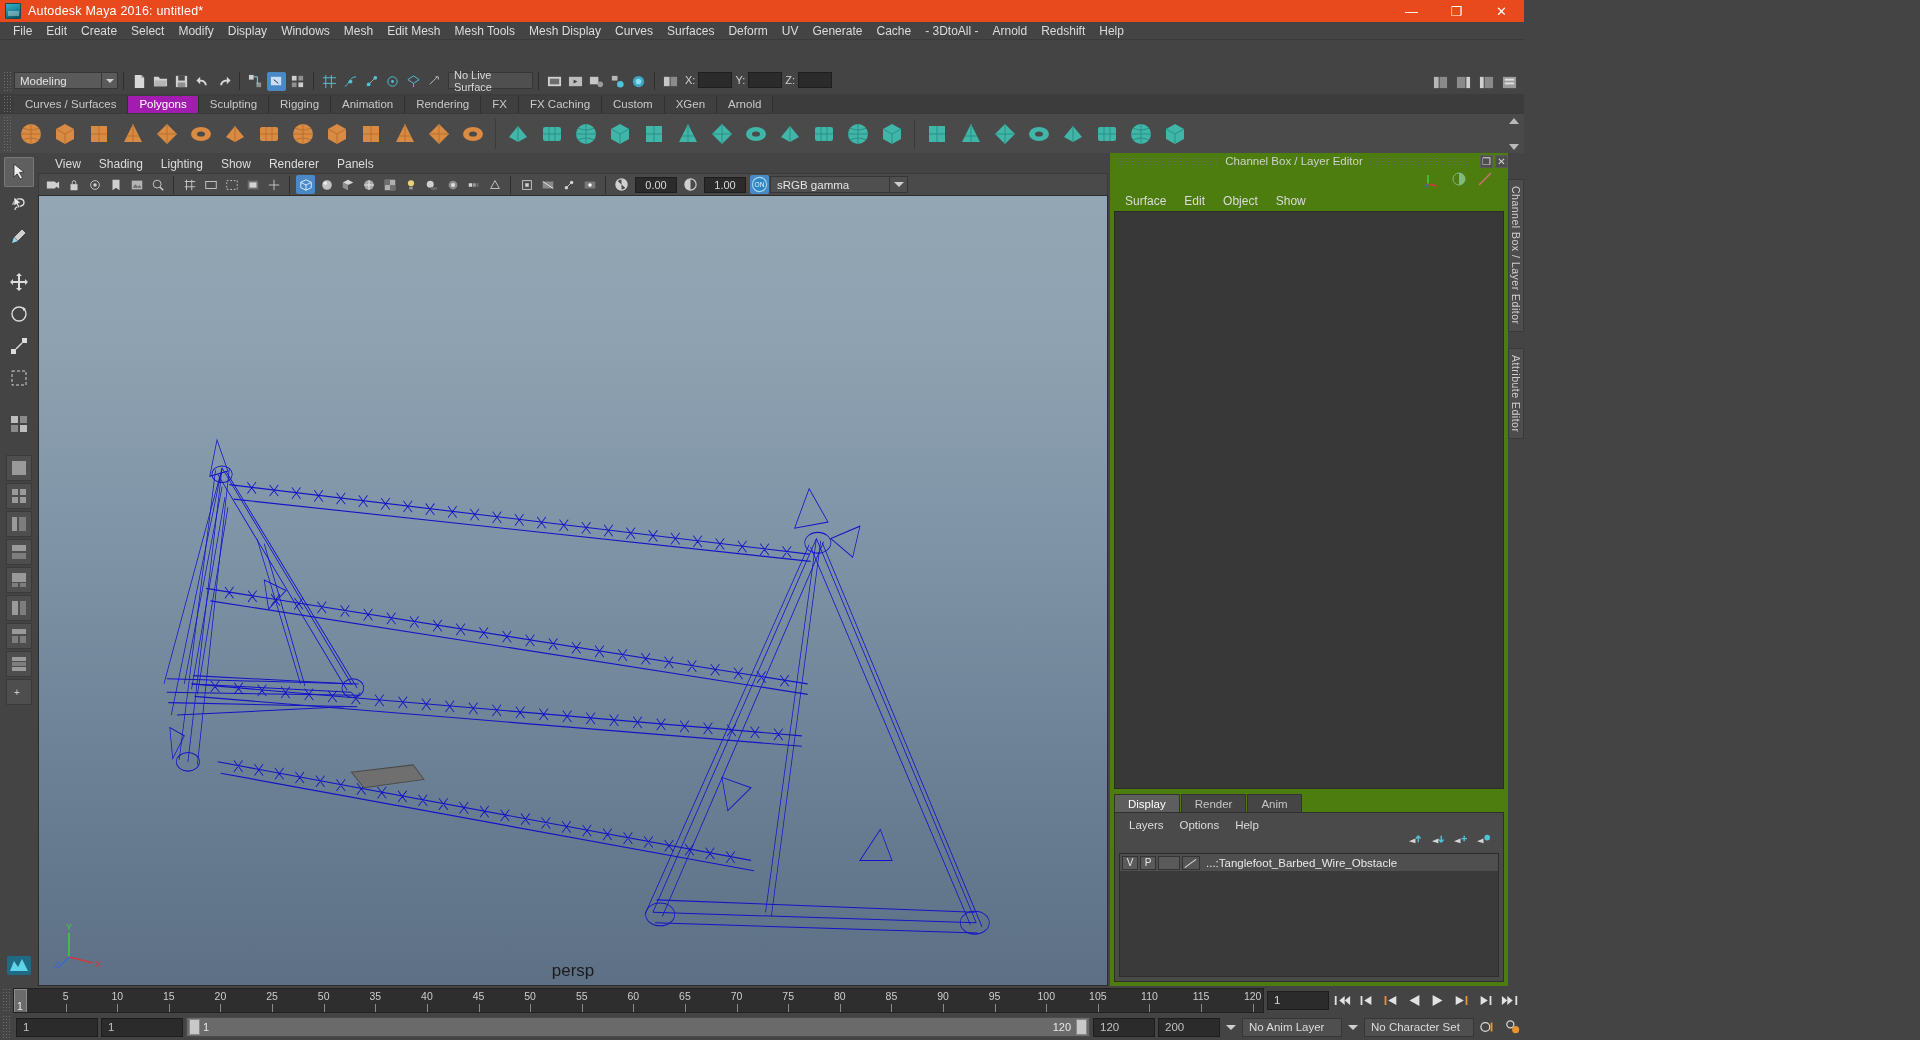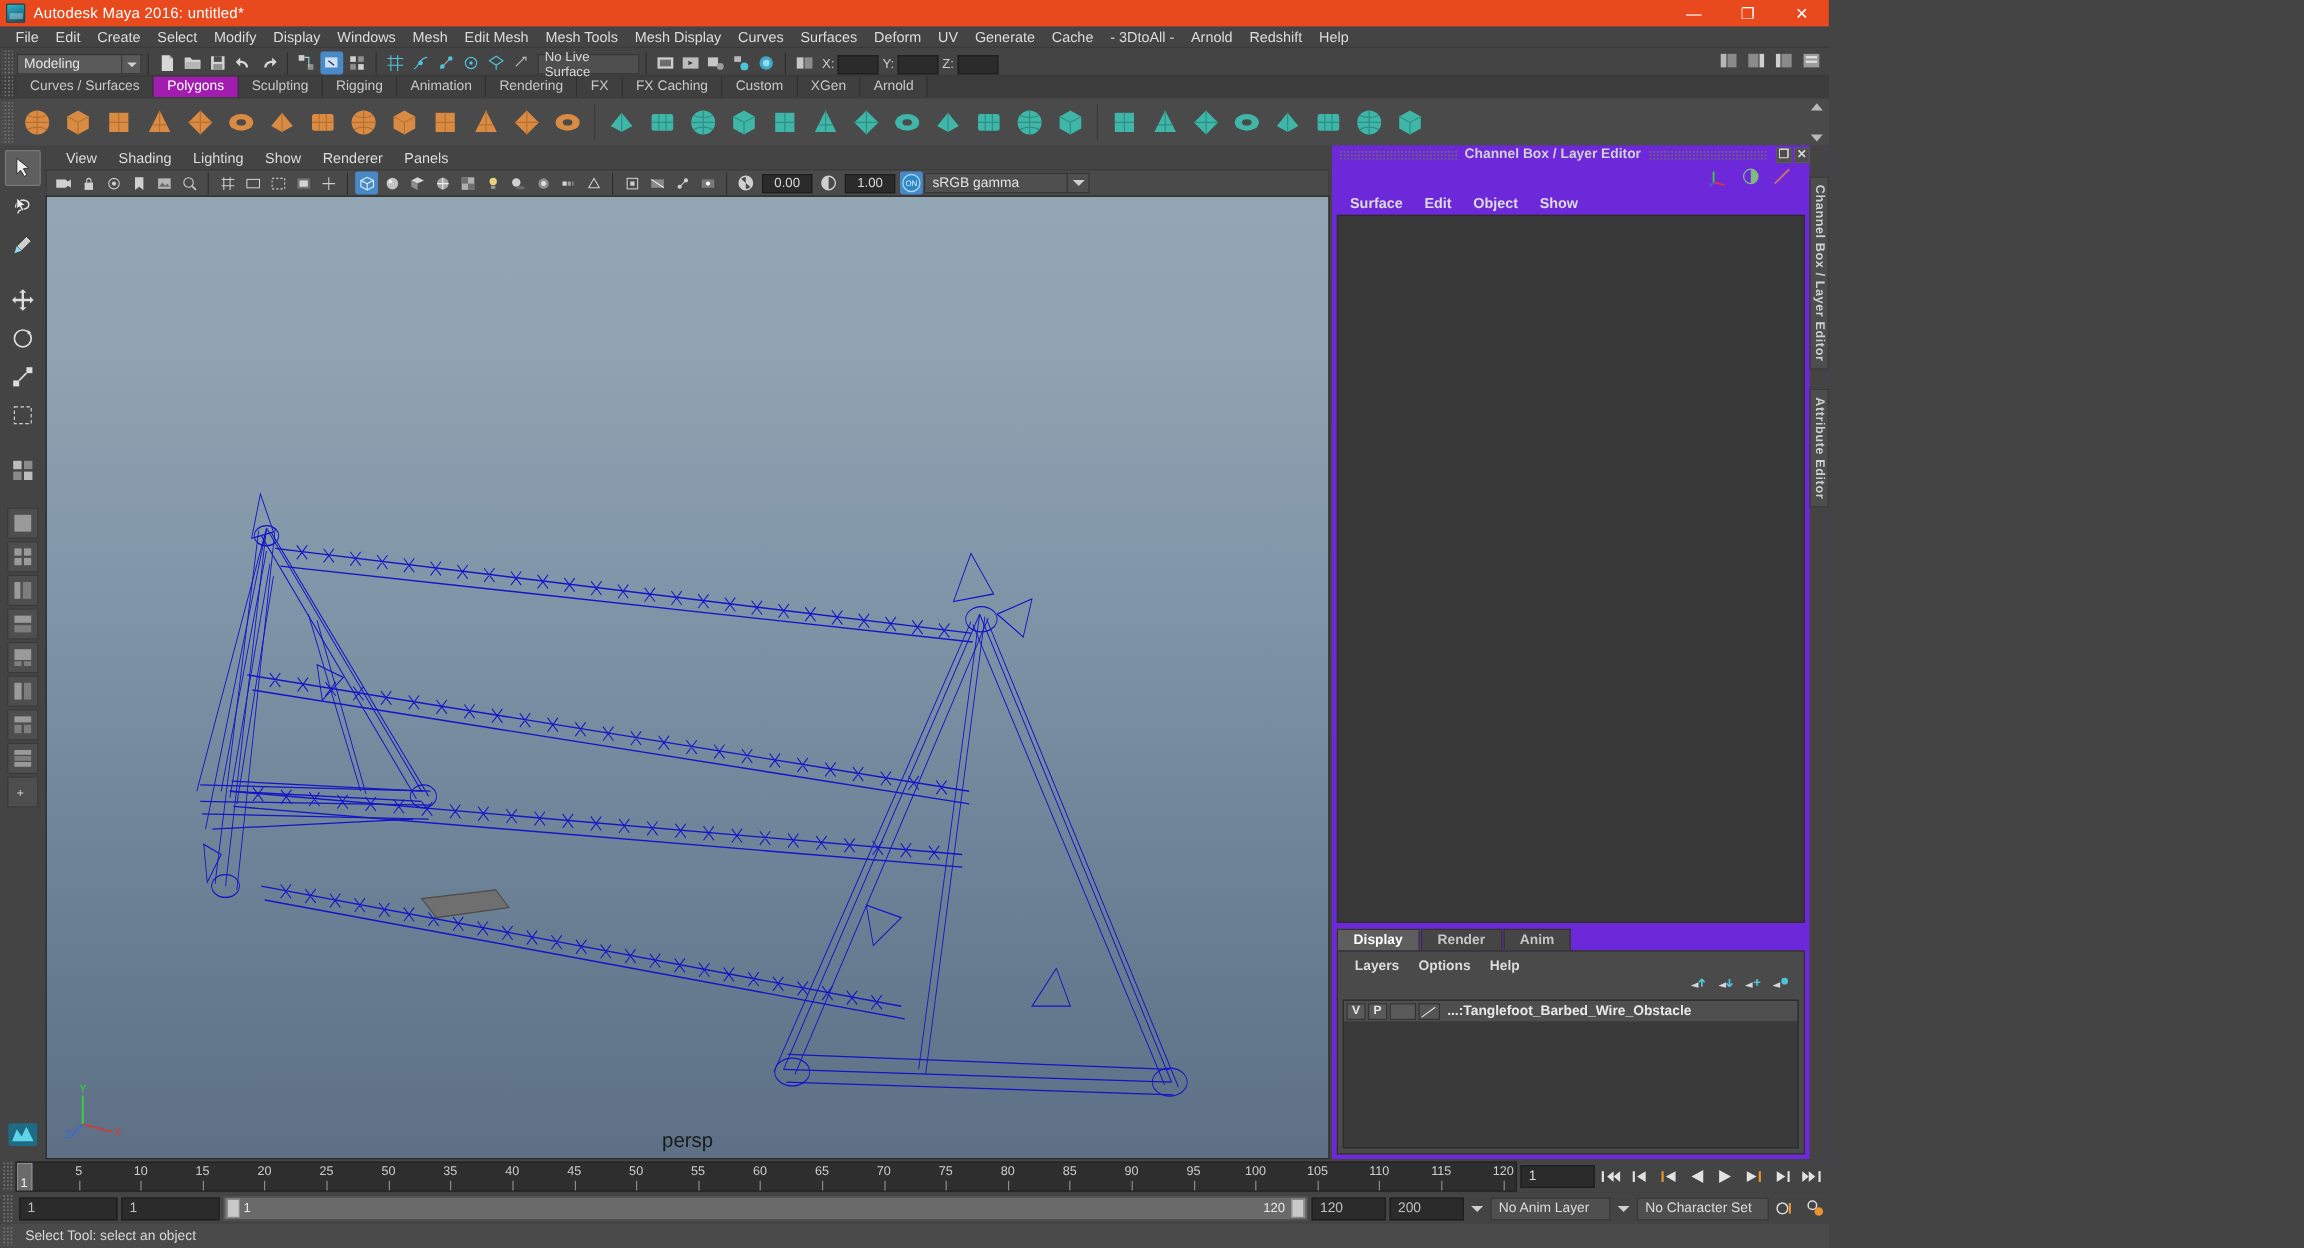--- a/index.html
+++ b/index.html
@@ -36,22 +36,22 @@
   .menubar{
     height:18px; background:#444444; display:flex; align-items:center;
     flex:0 0 18px; padding-left:6px; border-bottom:1px solid #3a3a3a;
   }
   .menubar .mi{
     padding:0 7px; height:18px; line-height:18px; font-size:12px; color:#dcdcdc; white-space:nowrap;
   }
 
   
   .statusline{
-    height:22px; background:#444444; display:flex; align-items:flex-end; flex:0 0 22px;
-    padding-left:2px; gap:0px; position:relative;
+    height:22px; background:#444444; display:flex; align-items:flex-start; flex:0 0 22px;
+    padding-left:2px; gap:0px; position:relative;margin-top:32px;
   }
   .grip{ width:9px; height:20px; flex:0 0 9px; margin-right:3px;
     background-image:radial-gradient(circle, #6e6e6e 1px, transparent 1px);
     background-size:3px 3px; background-position:1px 2px; }
   .sel-menu{
     width:88px;height:17px;background:#5a5a5a;border:1px solid #363636;
     display:flex;align-items:center;padding-left:5px;font-size:11.5px;color:#e2e2e2;
   }
   .sel-arrow{
     width:16px;height:17px;background:#5a5a5a;border:1px solid #363636;border-left:none;
@@ -125,21 +125,21 @@
   .cmarrow:after{content:"";border-left:5px solid transparent;border-right:5px solid transparent;border-top:5px solid #cfcfcf;}
 
   .viewport{ flex:1 1 auto; min-height:0; position:relative; border:1px solid #2c2c2c;
      background:linear-gradient(180deg,#93a6b4 0%,#8ea2b1 18%,#7e93a6 45%,#6c8195 72%,#5d7086 100%);
      overflow:hidden;}
   .vp-label{ position:absolute; bottom:4px; left:50%; transform:translateX(-50%);
      font-size:17px; color:#1b1b1b; }
   .axis-gizmo{ position:absolute; left:14px; bottom:14px; width:60px; height:60px; }
 
   
-  .rdock{ width:414px; flex:0 0 414px; background:#6d28d9; display:flex;font-weight:bold; }
+  .rdock{ width:414px; flex:0 0 414px; background:#4d7c0f; display:flex; }
   .rdock-main{ flex:1 1 auto; min-width:0; display:flex; flex-direction:column; }
   .dock-title{ height:16px; display:flex; align-items:center; justify-content:center;
      font-size:11.5px; color:#d0d0d0; position:relative; flex:0 0 16px;}
   .dots{ flex:1 1 auto; height:8px; background-image:radial-gradient(circle,#6a6a6a .8px,transparent .9px);
      background-size:3px 3px; margin:0 6px;}
   .dock-btn{ width:13px;height:13px;margin-left:2px; display:flex;align-items:center;justify-content:center;
     color:#d6d6d6; font-size:10px; border:1px solid #5a5a5a; background:#4e4e4e;}
   .cb-menus{ height:20px; display:flex; align-items:center; flex:0 0 20px; padding-left:6px;}
   .cb-menus .mi{ padding:0 9px; font-size:12px; color:#dcdcdc;}
   .cb-icons{ height:22px; display:flex; align-items:center; justify-content:flex-end; padding-right:14px; gap:8px; flex:0 0 22px;}
@@ -1298,18 +1298,14 @@
       </div>
     <div class="pb">
         <svg width="18" height="16" viewBox="0 0 20 18">
           <circle cx="7" cy="6" r="4" fill="none" stroke="#d8d8d8" stroke-width="1.4"></circle>
           <circle cx="13" cy="12" r="4" fill="#e8952f"></circle>
         </svg>
       </div>
   </div>
 
 
-  <div class="helpline">
-    <div class="ts-grip" style="height:16px"></div>
-    <div class="help-txt">Select Tool: select an object</div>
-  </div>
 
 </div>
 
 </body></html>

